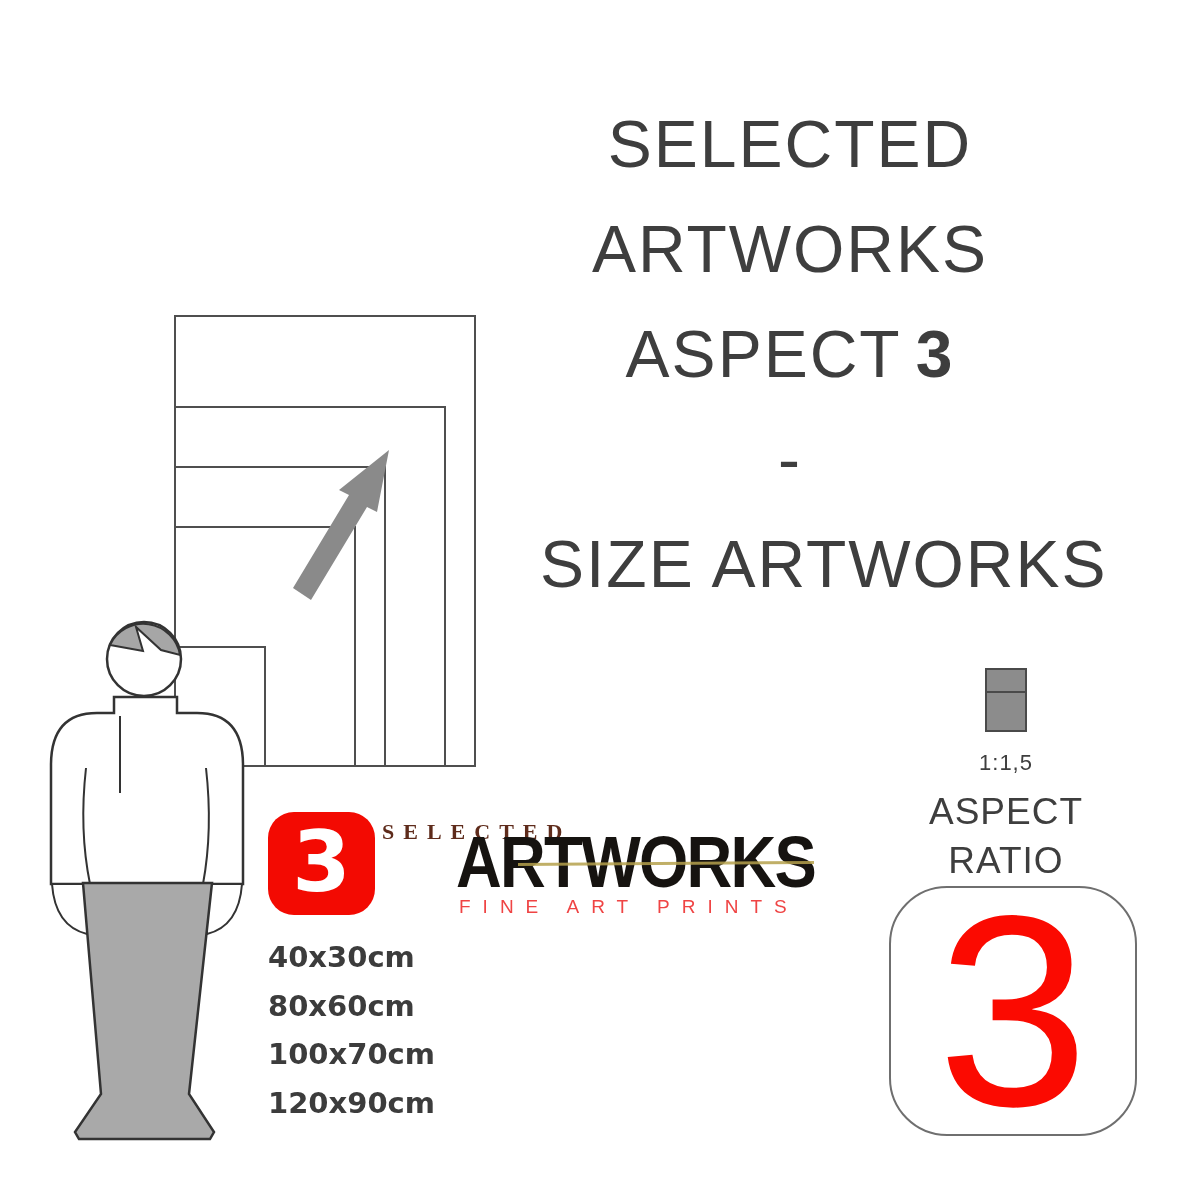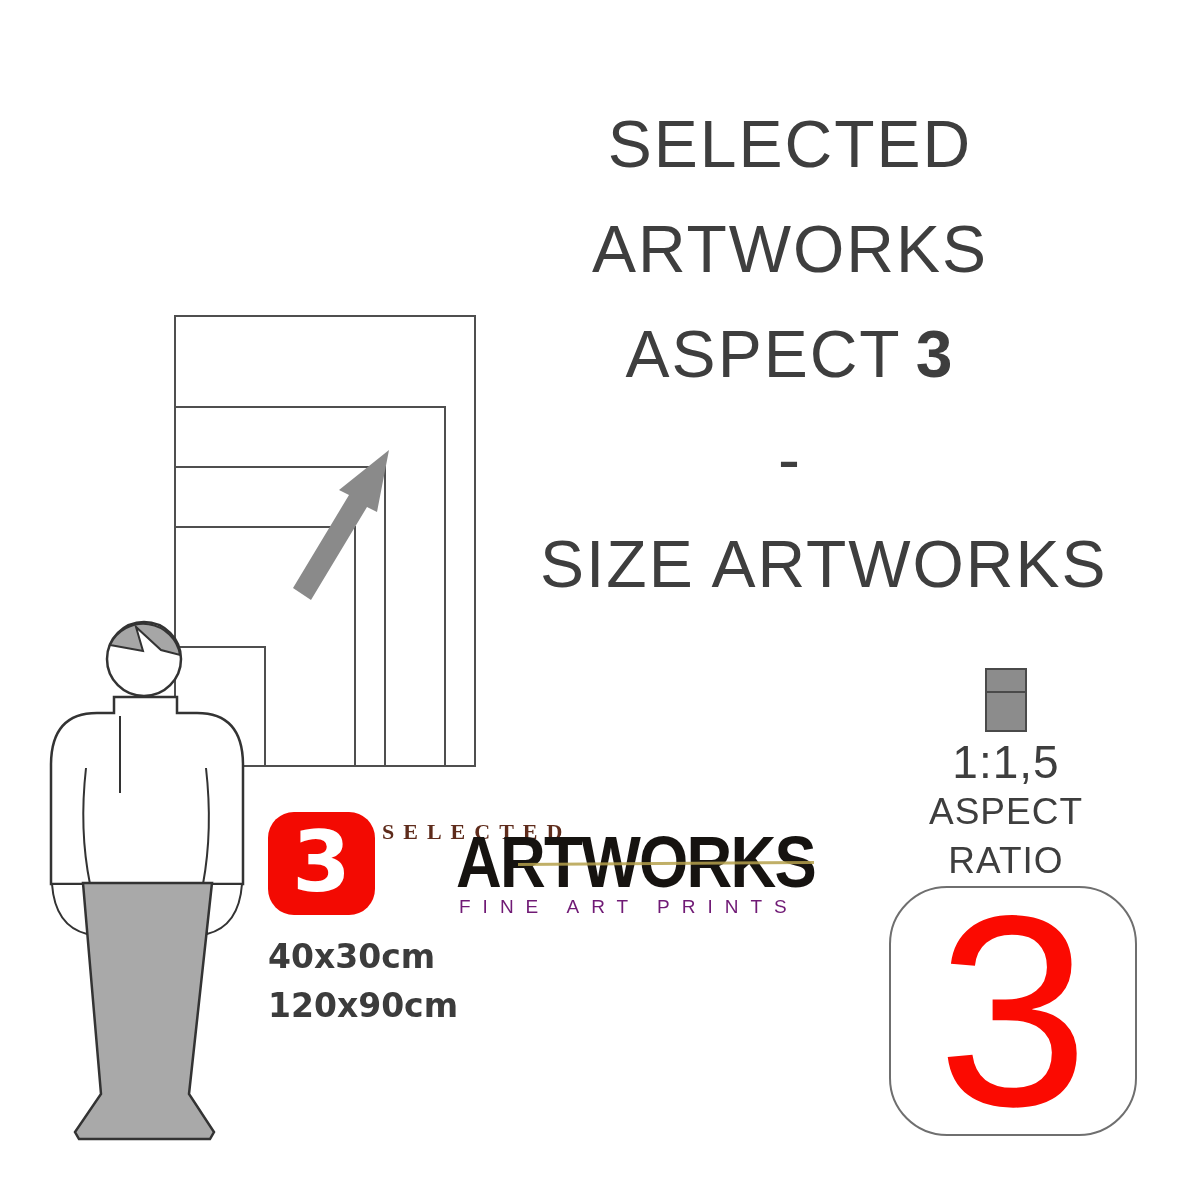--- a/index.html
+++ b/index.html
@@ -36,46 +36,46 @@
   #logo-artworks{
     left:456px;top:830px;font-family:"Liberation Sans",sans-serif;font-weight:800;
     font-size:72px;letter-spacing:-2px;color:#161310;white-space:nowrap;
     transform:scaleX(0.88);transform-origin:left top;line-height:64px;
   }
   #logo-scratch{
     left:518px;top:862px;width:296px;height:3px;background:#b5a14c;
     transform:rotate(-0.4deg);opacity:.85;
   }
   #logo-tagline{
-    left:459px;top:896px;font-size:19px;letter-spacing:12px;color:#701a75;
+    left:459px;top:896px;font-size:19px;letter-spacing:12px;color:#ef4444;
     font-weight:400;white-space:nowrap;
   }
 
   
   #size-list{
     left:268px;top:933px;color:#3c3c3c;font-family:"DejaVu Sans",sans-serif;
-    font-weight:700;font-size:33px;
+    font-weight:700;font-size:29px;
   }
   #size-list .size-item{height:48.5px;line-height:48.5px;white-space:nowrap;}
 
   
   #aspect-icon{
     left:985px;top:668px;width:42px;height:64px;background:#8c8c8c;
     border:2px solid #4a4a4a;box-sizing:border-box;
   }
   #aspect-icon-divider{
     position:absolute;left:0;top:21px;width:100%;height:0;
     border-top:2px solid #4a4a4a;
   }
   #aspect-text{
     left:906px;top:738px;width:200px;text-align:center;color:#3e3e3e;
     font-weight:300;
   }
   #aspect-text .aline{height:49px;line-height:49px;font-size:37px;letter-spacing:1px;}
-  #aspect-text .aline.ratio-value{font-size:46px;}
+  #aspect-text .aline.ratio-value{font-size:22px;}
 
   
   #group-number-box{
     left:889px;top:886px;width:248px;height:250px;border:2px solid #6f6f6f;
     border-radius:58px;background:#ffffff;text-align:center;box-sizing:border-box;
   }
   #group-number-box span{
     color:#fb0a01;font-size:272px;line-height:246px;font-weight:100;
     font-family:"Liberation Sans",sans-serif;
   }
@@ -127,20 +127,22 @@
     <span>3</span>
   </div>
 
   <div id="logo-selected" class="abs">SELECTED</div>
   <div id="logo-artworks" class="abs">ARTWORKS</div>
   <div id="logo-scratch" class="abs"></div>
   <div id="logo-tagline" class="abs">FINE ART PRINTS</div>
 
   <div id="size-list" class="abs">
     <div class="size-item">40x30cm</div>
+    <div class="size-item">80x60cm</div>
+    <div class="size-item">100x70cm</div>
     <div class="size-item">120x90cm</div>
   </div>
 
   <div id="aspect-icon" class="abs">
     <div id="aspect-icon-divider"></div>
   </div>
   <div id="aspect-text" class="abs">
     <div class="aline ratio-value">1:1,5</div>
     <div class="aline">ASPECT</div>
     <div class="aline">RATIO</div>

